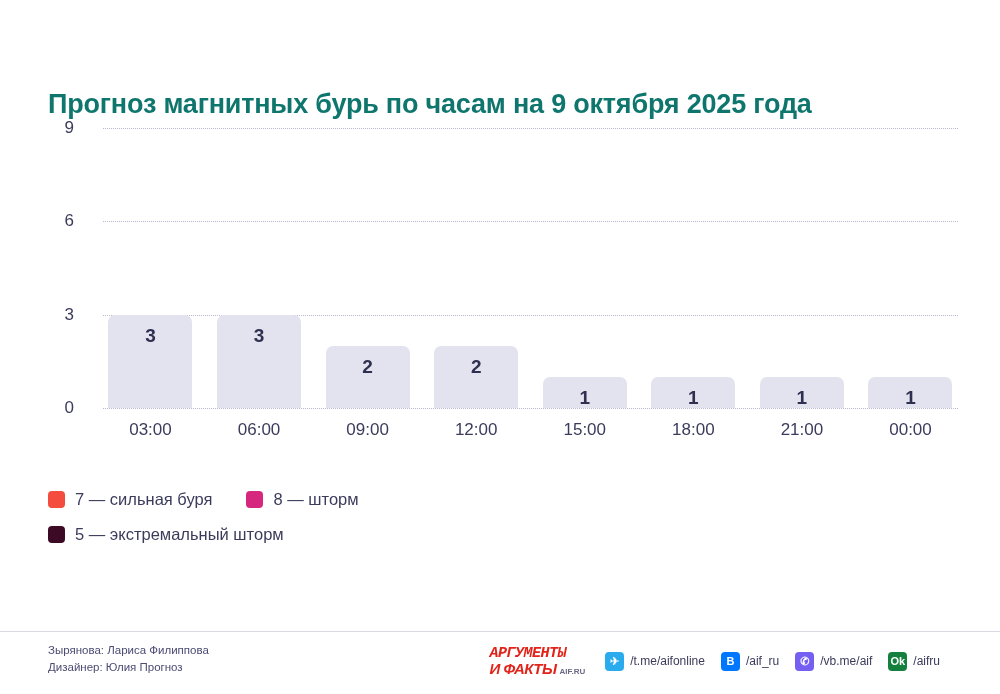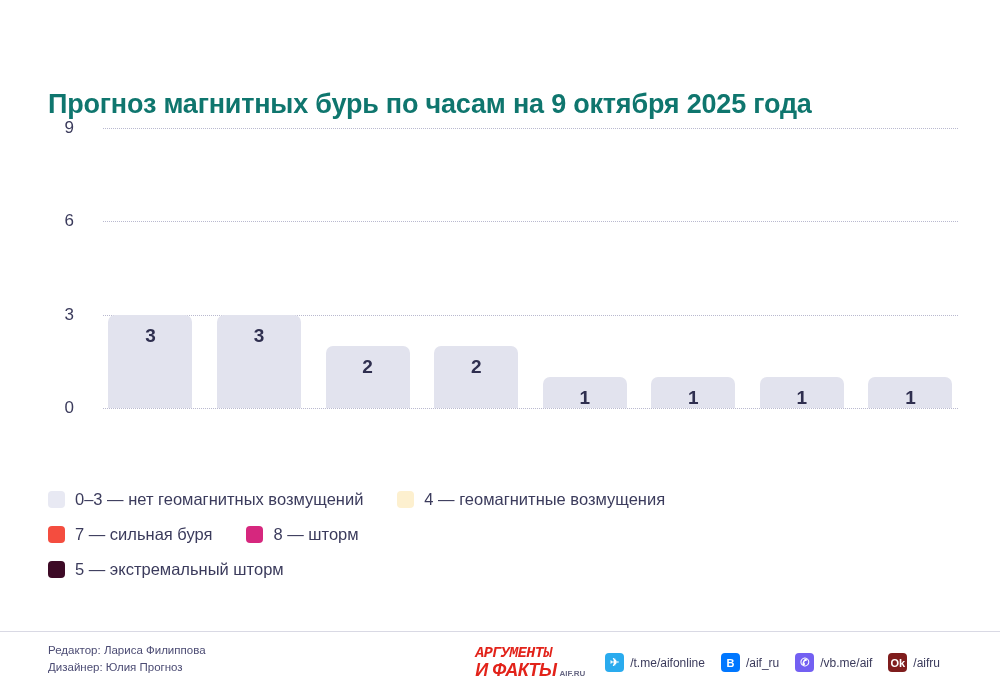--- a/index.html
+++ b/index.html
@@ -196,21 +196,21 @@
     font-style: italic;
     color: #e2231a;
     letter-spacing: -0.5px;
     font-family: Liberation Mono, monospace;
   }
   .aif-logo .l2row {
     display: flex;
     align-items: baseline;
   }
   .aif-logo .l2 {
-    font-size: 18px;
+    font-size: 15px;
     font-weight: bold;
     font-style: italic;
     color: #e2231a;
     letter-spacing: -0.5px;
     text-align: right;
   }
   .aif-logo .l3 {
     font-size: 8px;
     font-weight: bold;
     color: #6a6a86;
@@ -297,54 +297,54 @@
             </div>
           </div>
           <div class="bar-slot">
             <div class="bar" style="height: 31.1111px; background: rgb(226, 227, 238);">
               <span class="bar-value">1</span>
             </div>
           </div>
         </div>
     </div>
     <div class="x-axis-line"></div>
+    <div class="x-labels" id="x-labels">
+        <div class="x-label">03:00</div>
+        <div class="x-label">06:00</div>
+        <div class="x-label">09:00</div>
+        <div class="x-label">12:00</div>
+        <div class="x-label">15:00</div>
+        <div class="x-label">18:00</div>
+        <div class="x-label">21:00</div>
+        <div class="x-label">00:00</div>
+      </div>
   </div>
 
   <div class="legend" id="legend">
-      <div class="legend-row">
-        <div class="legend-item">
-          <span class="legend-swatch" style="background: rgb(232, 233, 243);"></span>
-          <span class="legend-label">0–3 — нет геомагнитных возмущений</span>
-        </div>
-        <div class="legend-item">
-          <span class="legend-swatch" style="background: rgb(253, 240, 207);"></span>
-          <span class="legend-label">4 — геомагнитные возмущения</span>
-        </div>
-      </div>
       <div class="legend-row">
         <div class="legend-item">
           <span class="legend-swatch" style="background: rgb(244, 77, 63);"></span>
           <span class="legend-label">7 — сильная буря</span>
         </div>
         <div class="legend-item">
           <span class="legend-swatch" style="background: rgb(214, 39, 126);"></span>
           <span class="legend-label">8 — шторм</span>
         </div>
       </div>
       <div class="legend-row">
         <div class="legend-item">
           <span class="legend-swatch" style="background: rgb(61, 10, 38);"></span>
           <span class="legend-label">5 — экстремальный шторм</span>
         </div>
       </div>
     </div>
 
   <div class="footer">
     <div class="credits">
-      <div>Редактор: Лариса Филиппова</div>
+      <div>Зырянова: Лариса Филиппова</div>
       <div>Дизайнер: Юлия Прогноз</div>
     </div>
     <div class="social">
       <div class="aif-logo">
         <div class="l1">АРГУМЕНТЫ</div>
         <div class="l2row">
           <div class="l2">И ФАКТЫ</div>
           <div class="l3">AIF.RU</div>
         </div>
       </div>
@@ -355,20 +355,20 @@
           </a>
           <a class="soc-item" style="text-decoration: none;">
             <span class="soc-icon" style="background: rgb(0, 119, 255);">B</span>
             <span class="soc-text">/aif_ru</span>
           </a>
           <a class="soc-item" style="text-decoration: none;">
             <span class="soc-icon" style="background: rgb(115, 96, 242);">✆</span>
             <span class="soc-text">/vb.me/aif</span>
           </a>
           <a class="soc-item" style="text-decoration: none;">
-            <span class="soc-icon" style="background: #7f1d1d;">Ok</span>
+            <span class="soc-icon" style="background: #15803d;">Ok</span>
             <span class="soc-text">/aifru</span>
           </a>
         </div>
     </div>
   </div>
 
 </div>
 
 </body></html>

